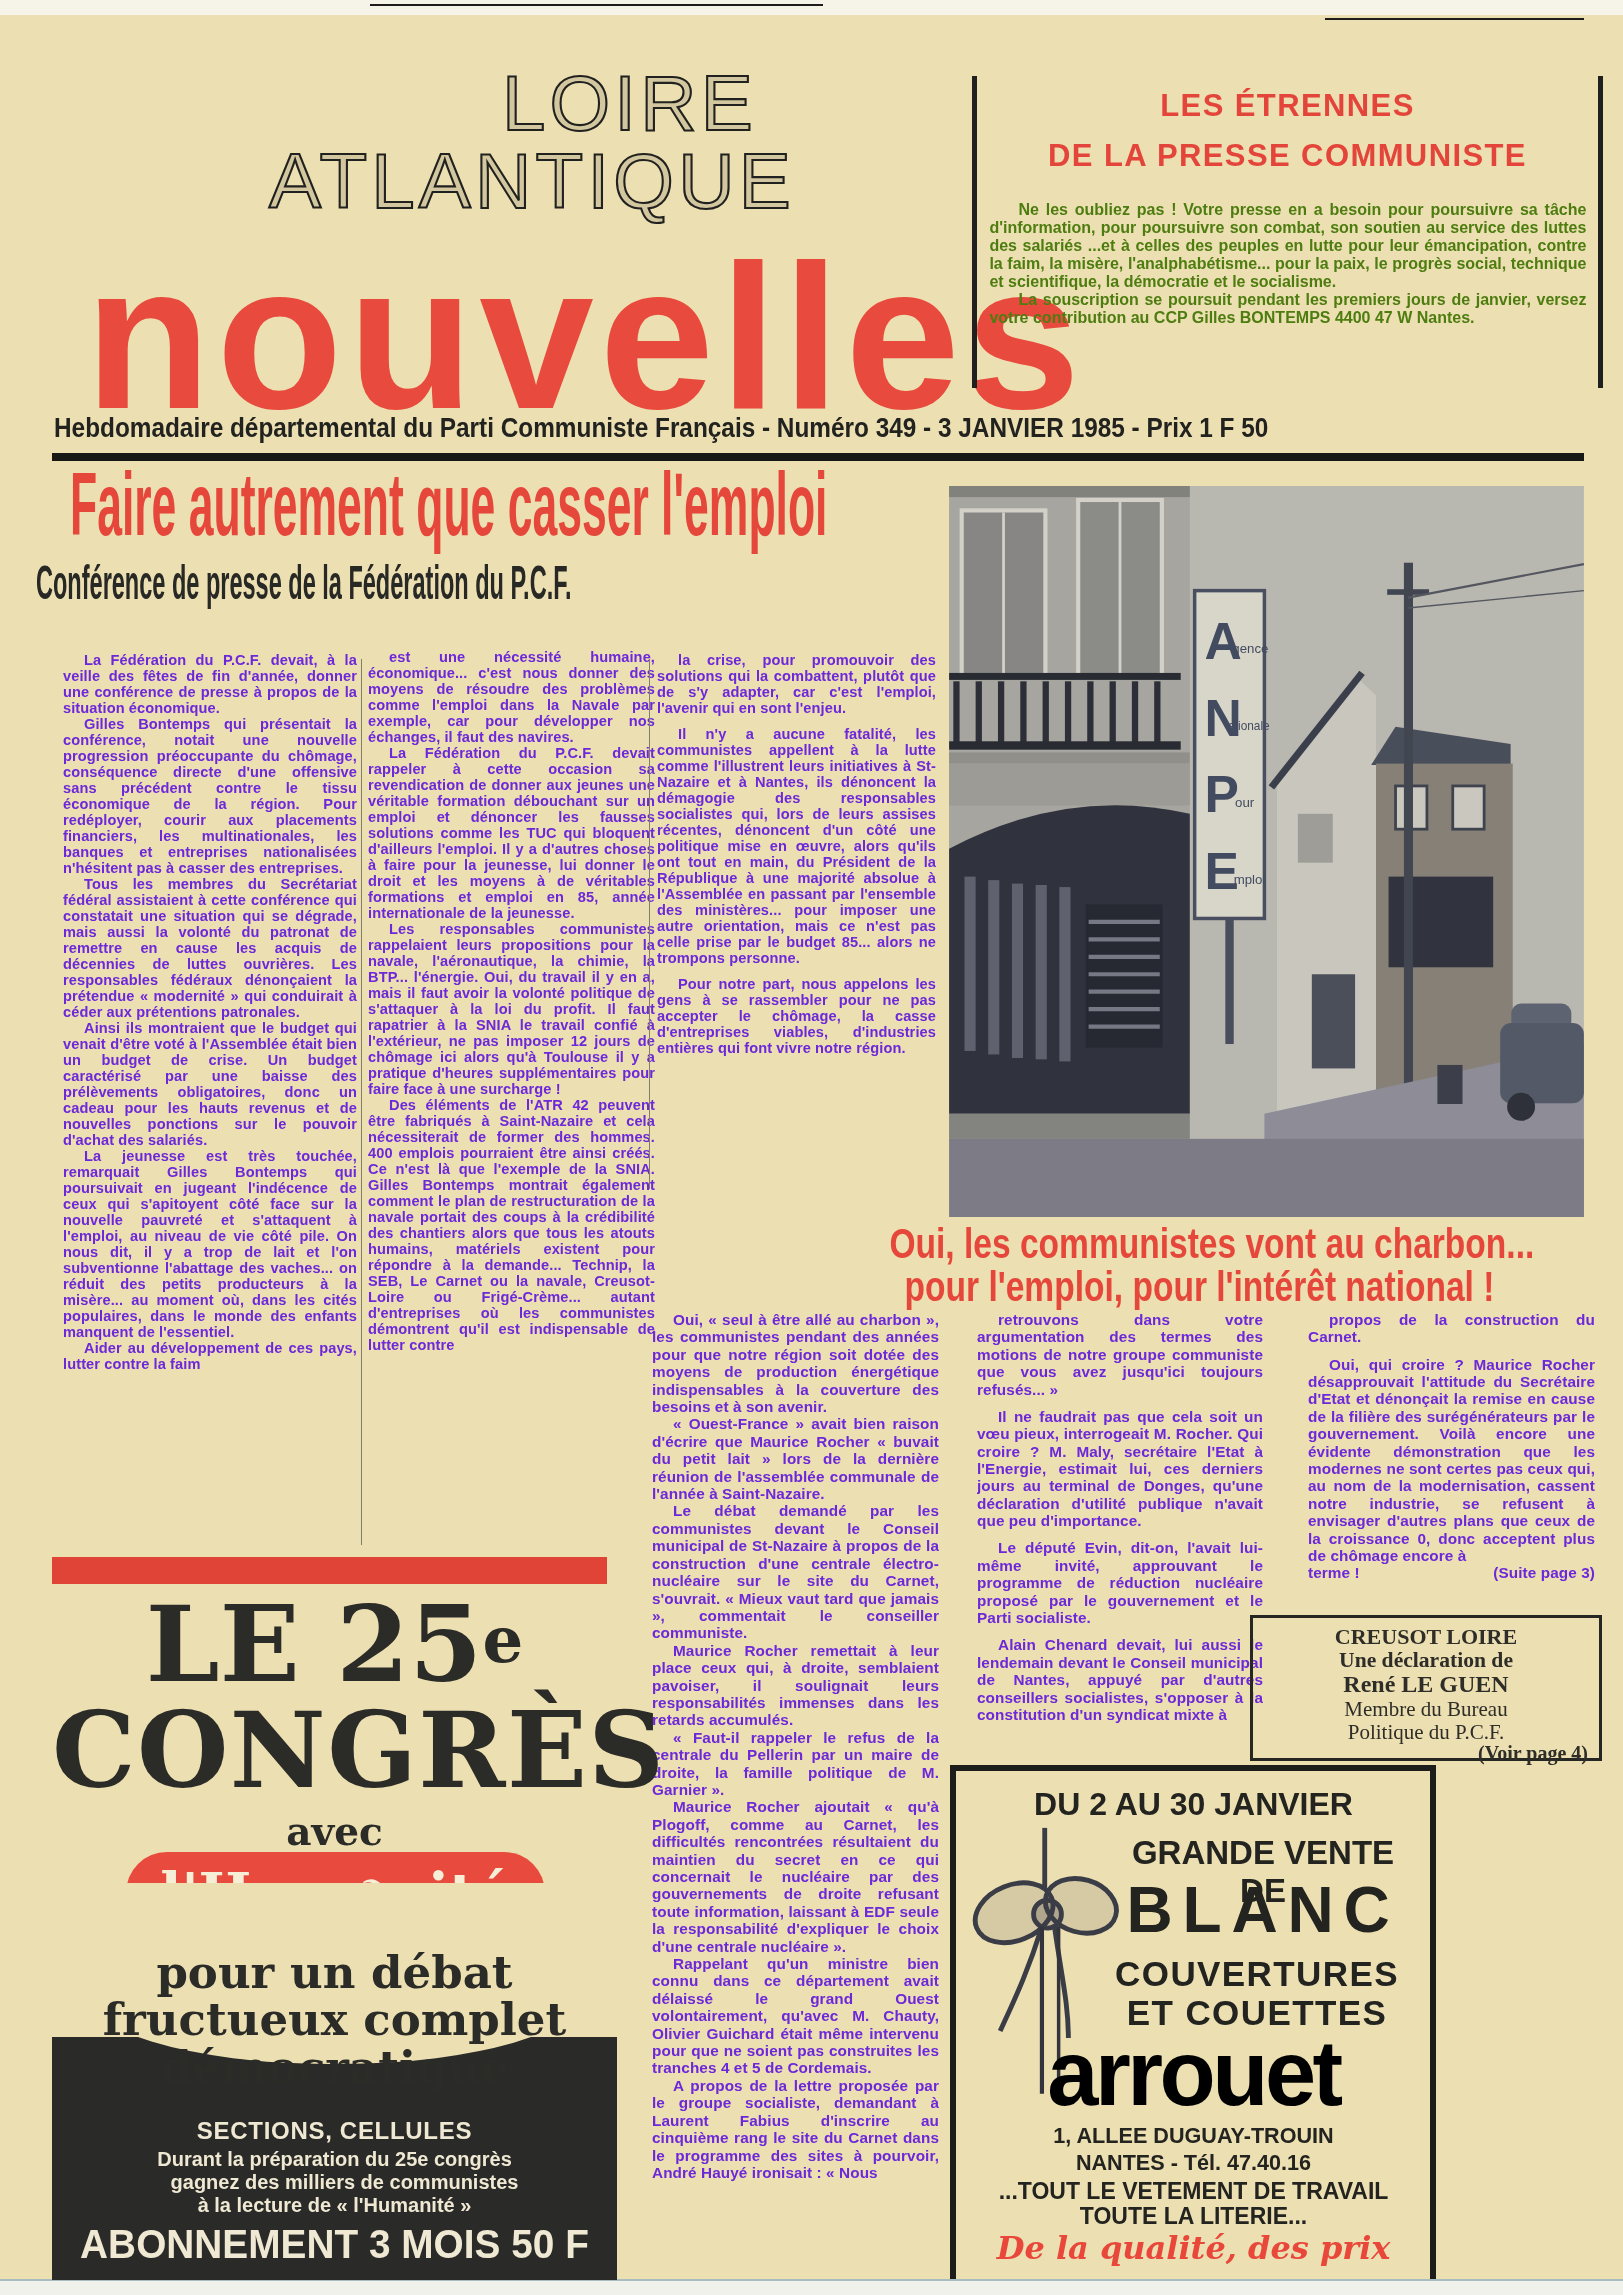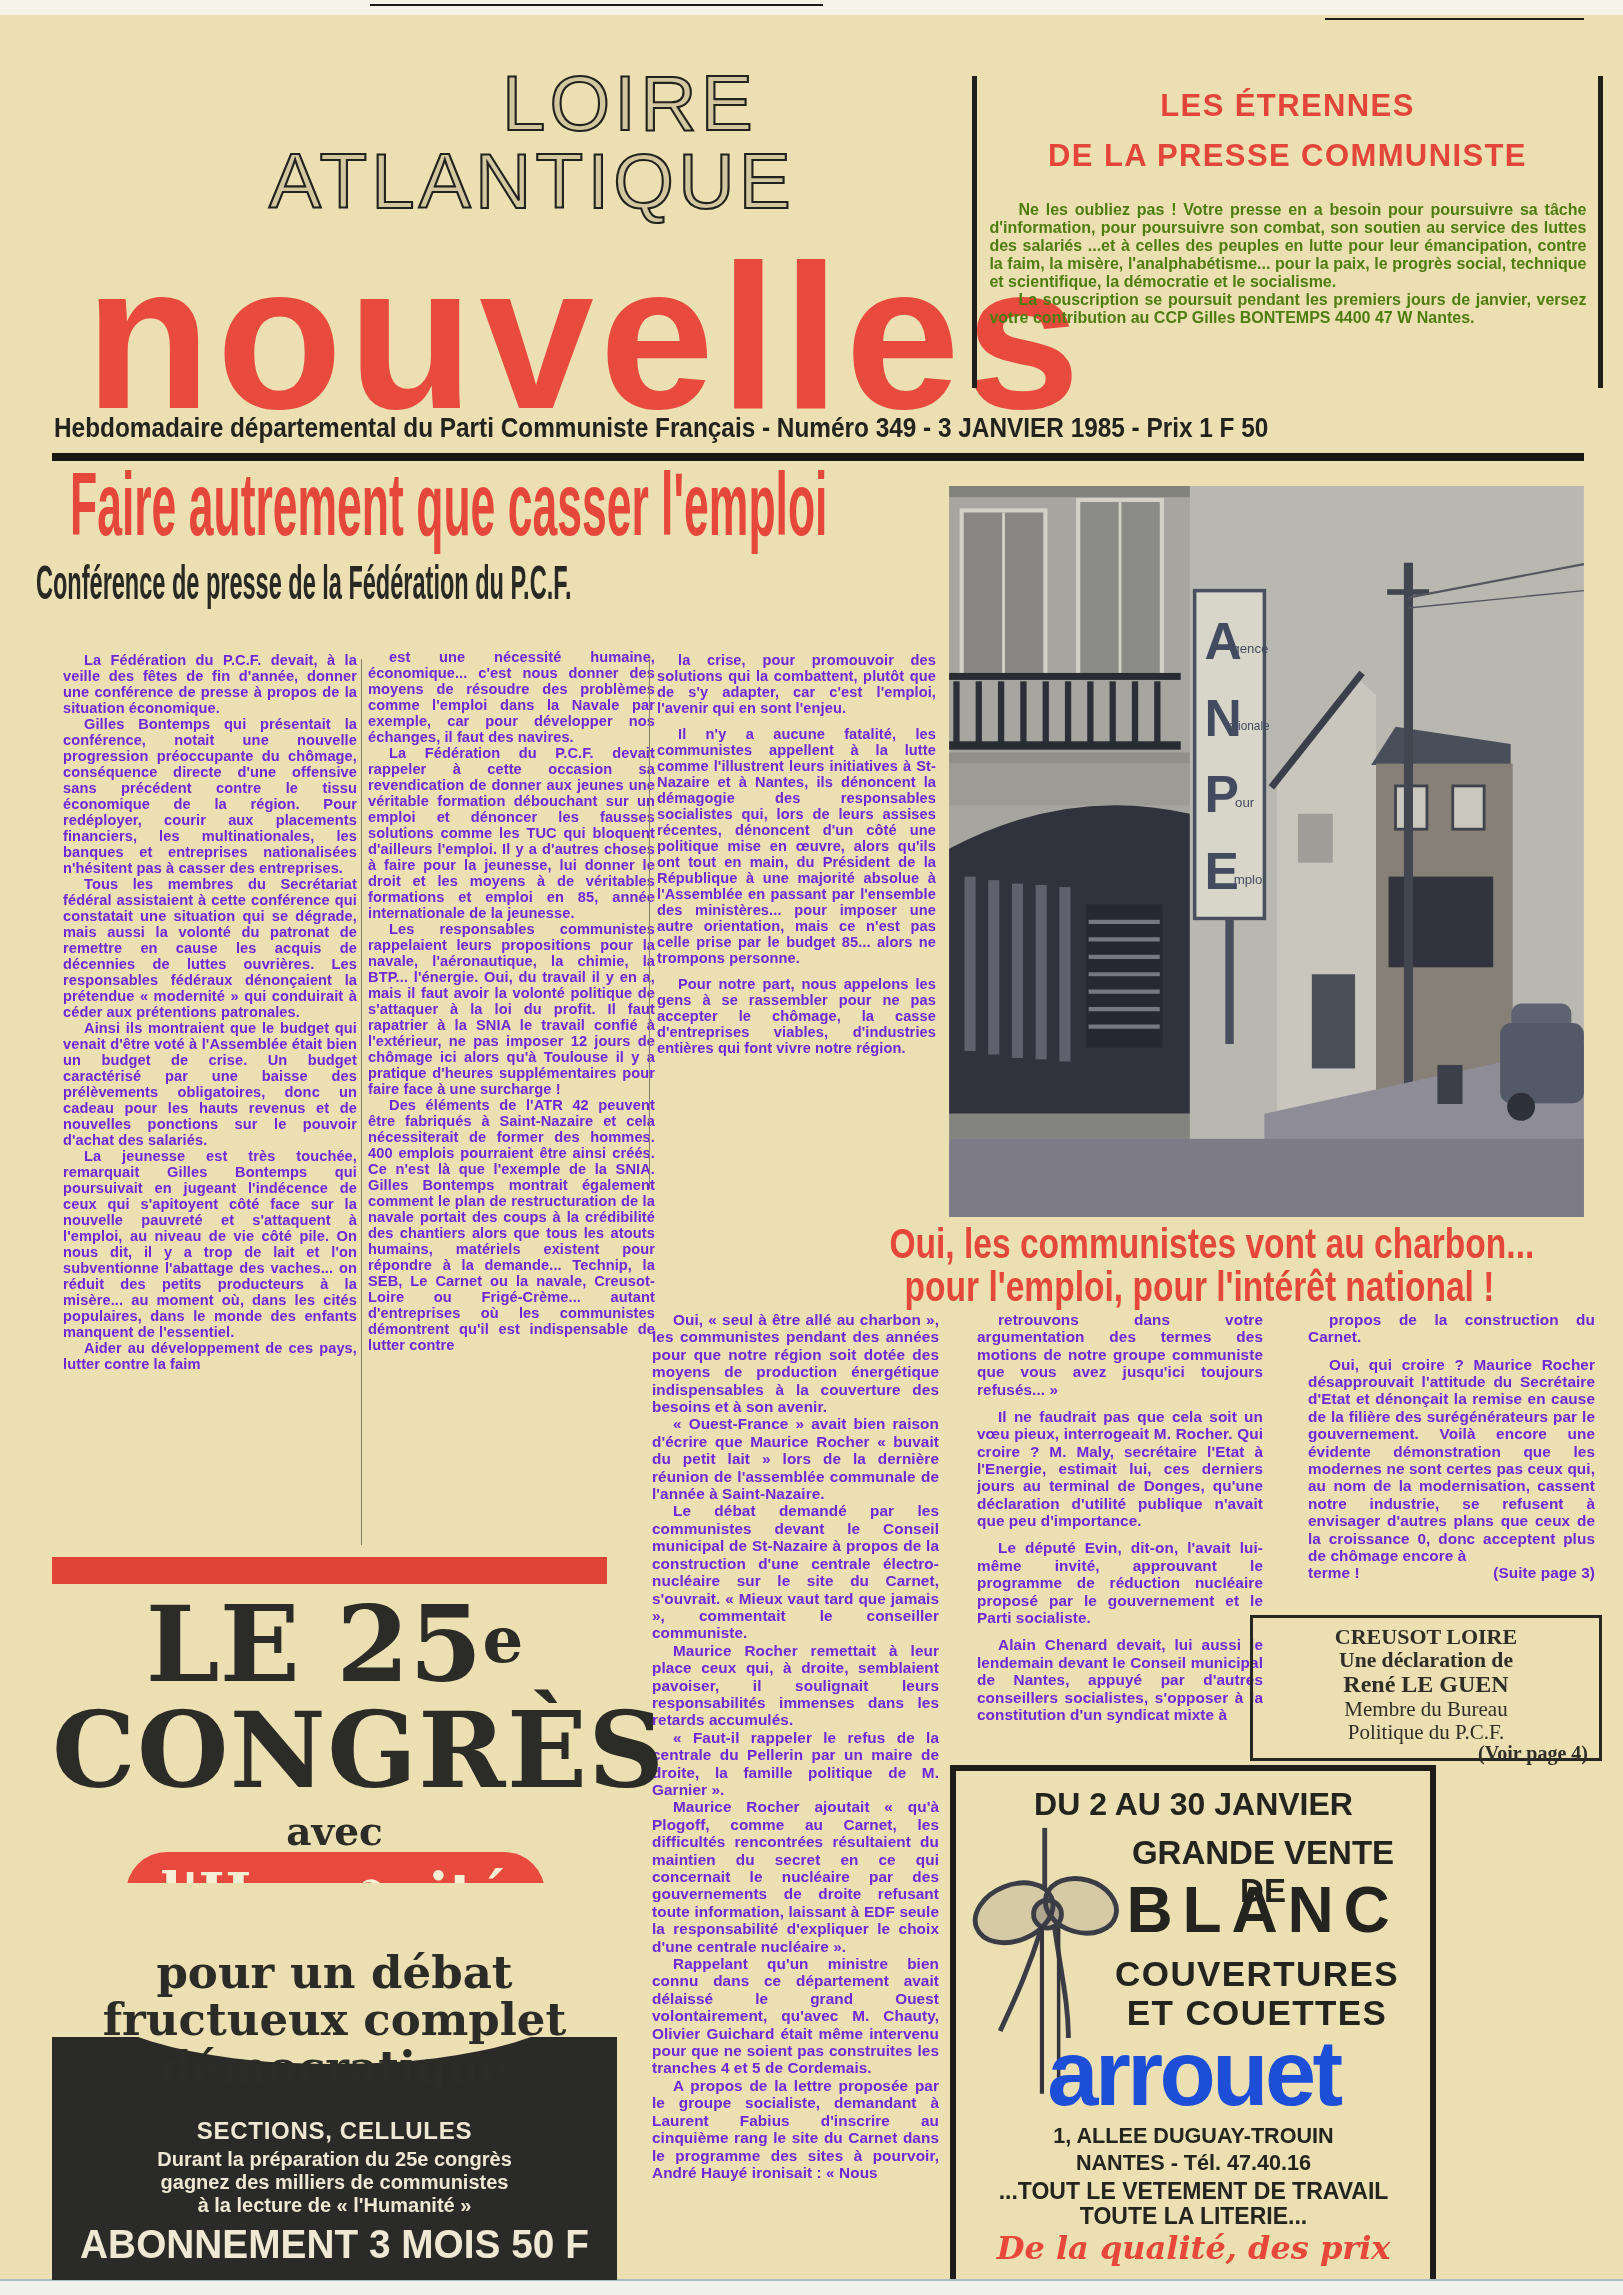--- a/index.html
+++ b/index.html
@@ -75,21 +75,21 @@
   .congres-l1{left:52px;top:1946px;width:565px;text-align:center;font-size:45px;z-index:3;}
   .congres-l2{left:52px;top:1993px;width:565px;text-align:center;font-size:45px;z-index:3;}
   .congres-l3{left:52px;top:2041px;width:565px;text-align:center;font-size:45px;z-index:3;}
   .congres-w{color:#efe8d2;font-weight:bold;text-align:center;width:565px;left:52px;z-index:3;}
   .abonnement{font-size:40px;transform:scaleX(0.97);}
 
   
   .arr-box{left:950px;top:1765px;width:474px;height:508px;border:6.3px solid #1d1d1b;}
   .arr-c{left:950px;width:487px;text-align:center;font-weight:bold;color:#23231f;z-index:3;}
   .arr-blanc{font-size:64px;letter-spacing:9.8px;line-height:1;}
-  .arrouet-logo{font-size:92px;line-height:1;color:#1d4ed8;letter-spacing:-3.5px;}
+  .arrouet-logo{font-size:92px;line-height:1;color:#000000;letter-spacing:-3.5px;}
   .arr-script{font-family:"DejaVu Serif",serif;font-style:italic;font-weight:bold;
               color:#e8473a;font-size:32px;}
 
   .bottomstrip{left:0;top:2279px;width:1623px;height:16px;background:#f0f1ea;border-top:2.1px solid #a9bcbf;}
 </style>
 </head>
 <body>
 
 <div class="page noselect">
 
@@ -272,21 +272,21 @@
   <div class="abs huma-pill">
     <span>l'Hum</span><span class="hs">☭</span><span>nité</span>
   </div>
   <div class="abs blackblock"></div>
   <div class="abs bowl"></div>
   <div class="abs serifblk congres-l1">pour un débat</div>
   <div class="abs serifblk congres-l2">fructueux complet</div>
   <div class="abs serifblk congres-l3">démocratique</div>
   <div class="abs congres-w" style="top:2117px;font-size:24px;letter-spacing:0.7px;">SECTIONS, CELLULES</div>
   <div class="abs congres-w" style="top:2148px;font-size:20px;">Durant la préparation du 25e congrès</div>
-  <div class="abs congres-w" style="top:2171px;font-size:20px;">gagnez des milliers de communistes</div>
+  <div class="abs congres-w" style="top:2171px;font-size:20px;padding-left:10px;">gagnez des milliers de communistes</div>
   <div class="abs congres-w" style="top:2194px;font-size:20px;">à la lecture de « l'Humanité »</div>
   <div class="abs congres-w abonnement" style="top:2222px;">ABONNEMENT 3 MOIS 50 F</div>
 
   <div class="abs arr-box"></div>
   <svg class="abs" style="left:964px;top:1822px;z-index:2;" width="167" height="279" viewBox="0 0 240 400">
     <g stroke="#3a3c46" fill="rgba(58,60,70,0.12)" stroke-width="7">
       <ellipse cx="72" cy="130" rx="58" ry="40" transform="rotate(-22 72 130)"></ellipse>
       <ellipse cx="168" cy="120" rx="52" ry="38" transform="rotate(16 168 120)"></ellipse>
       <circle cx="120" cy="132" r="20" fill="rgba(58,60,70,0.25)"></circle>
       <path d="M112,150 C90,220 70,260 52,300" fill="none"></path>

